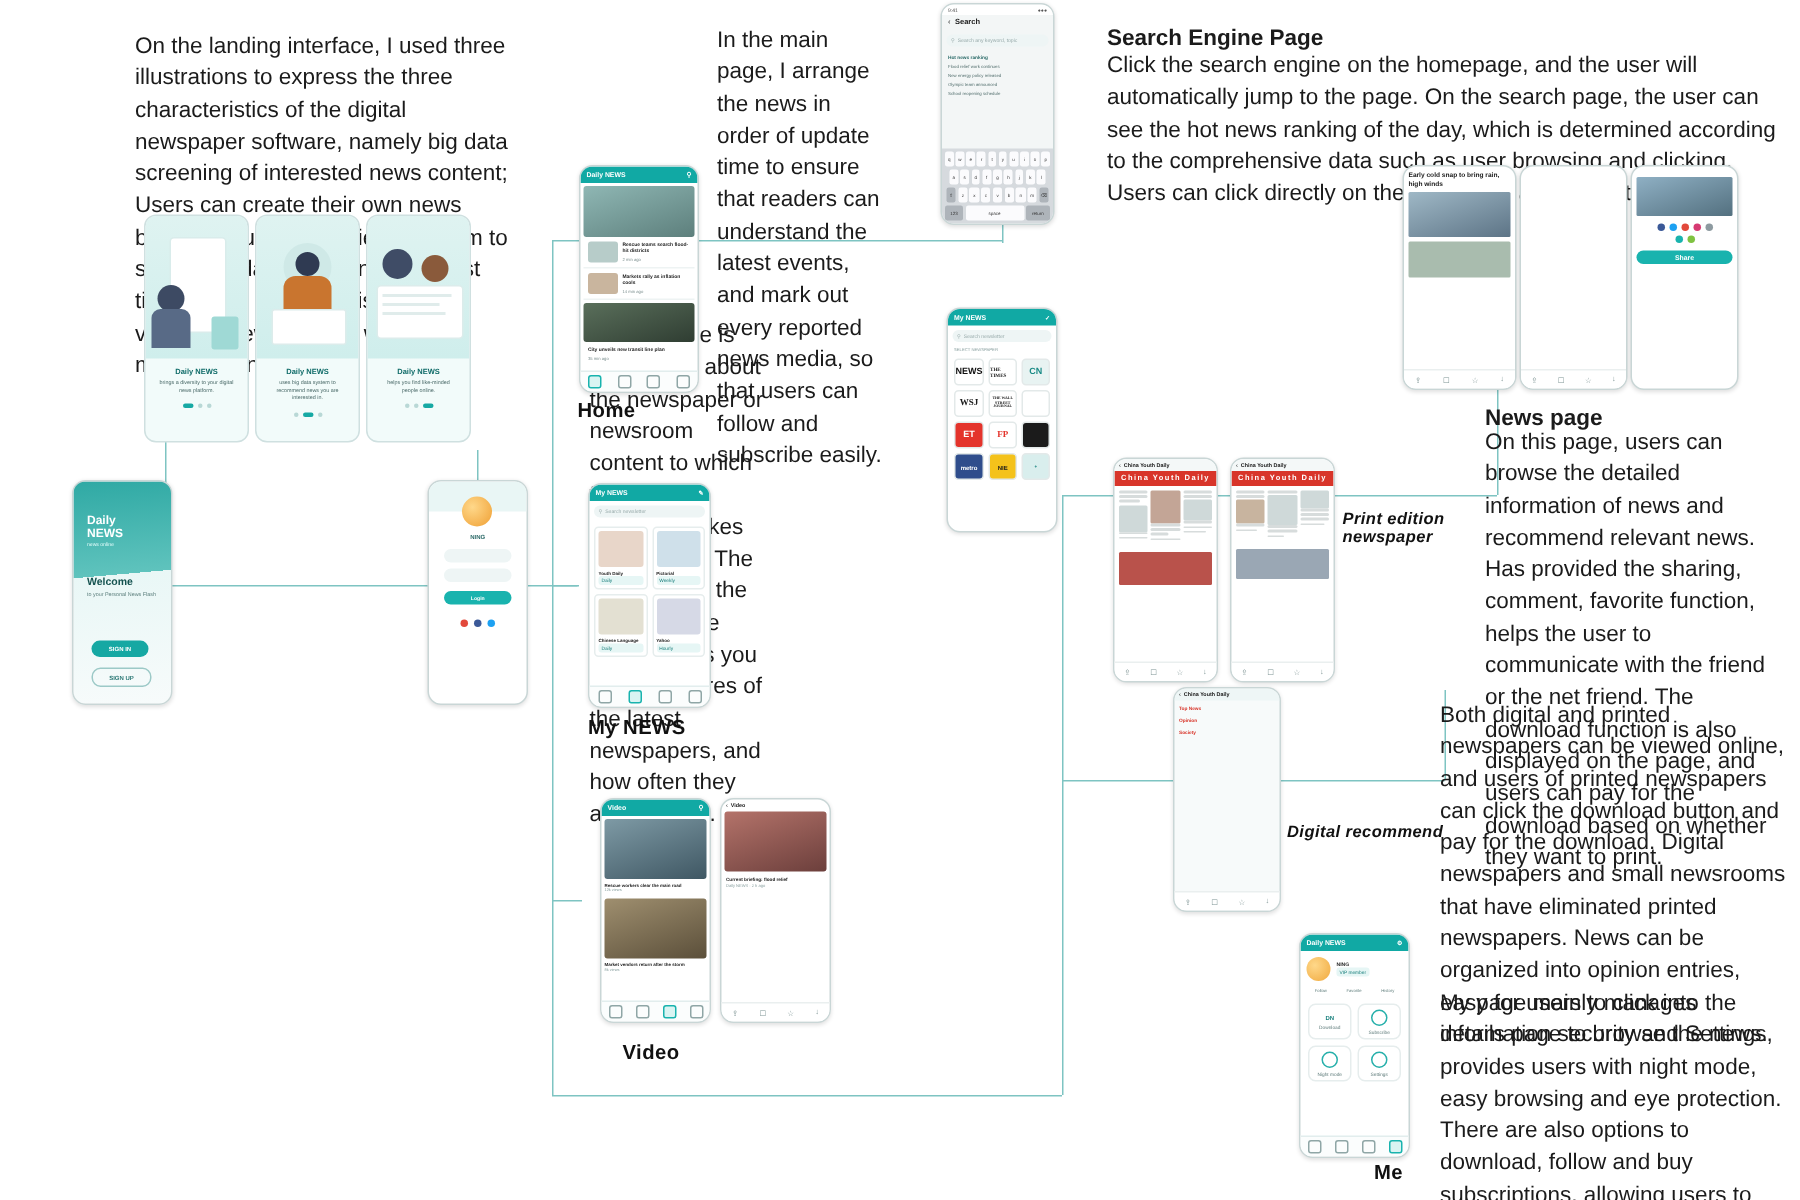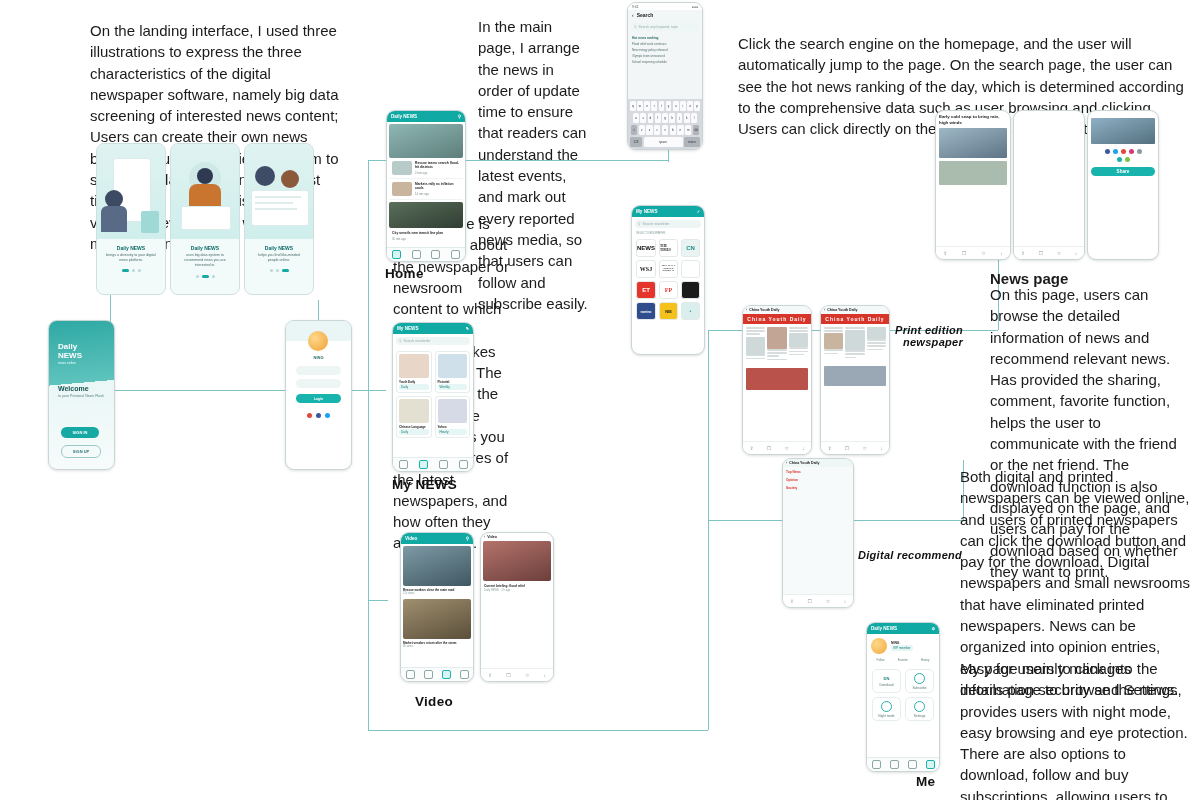--- a/index.html
+++ b/index.html
@@ -124,32 +124,33 @@
   <div class="ln lnh" style="left:368px;top:730px;width:340px;"></div>
   <div class="ln lnv" style="left:708px;top:330px;height:400px;"></div>
   <div class="ln lnh" style="left:708px;top:330px;width:290px;"></div>
   <div class="ln lnv" style="left:998px;top:255px;height:75px;"></div>
   <div class="ln lnh" style="left:708px;top:520px;width:255px;"></div>
   <div class="ln lnv" style="left:963px;top:460px;height:60px;"></div>
   <div class="ln lnv" style="left:318px;top:300px;height:30px;"></div>
 
   <div class="note" style="left:90px;top:20px;width:250px;">On the landing interface, I used three illustrations to express the three characteristics of the digital newspaper software, namely big data screening of interested news content; Users can create their own news brand module, convenient for them to see the updated content in the first time; Users can also discuss their views on news reports with like-minded friends.</div>
   <div class="note" style="left:478px;top:16px;width:115px;">In the main page, I arrange the news in order of update time to ensure that readers can understand the latest events, and mark out every reported news media, so that users can follow and subscribe easily.</div>
+  <div class="note bold" style="left:738px;top:15px;width:260px;">Search Engine Page</div>
   <div class="note" style="left:738px;top:33px;width:452px;">Click the search engine on the homepage, and the user will automatically jump to the page. On the search page, the user can see the hot news ranking of the day, which is determined according to the comprehensive data such as user browsing and clicking. Users can click directly on the news they are interested in.</div>
   <div class="note" style="left:393px;top:213px;width:120px;">This module is the section about the newspaper or newsroom content to which the user personally likes and follows. The page shows the names of the news outlets you follow, pictures of the latest newspapers, and how often they are updated.</div>
   <div class="note bold" style="left:990px;top:268px;width:200px;">News page</div>
   <div class="note" style="left:990px;top:284px;width:200px;">On this page, users can browse the detailed information of news and recommend relevant news. Has provided the sharing, comment, favorite function, helps the user to communicate with the friend or the net friend. The download function is also displayed on the page, and users can pay for the download based on whether they want to print.</div>
   <div class="note" style="left:960px;top:466px;width:232px;">Both digital and printed newspapers can be viewed online, and users of printed newspapers can click the download button and pay for the download. Digital newspapers and small newsrooms that have eliminated printed newspapers. News can be organized into opinion entries, easy for users to click into the details page to browse the news.</div>
   <div class="note" style="left:960px;top:658px;width:232px;">My page mainly manages information security and Settings, provides users with night mode, easy browsing and eye protection. There are also options to download, follow and buy subscriptions, allowing users to check download history, newspaper updates and renewals.</div>
 
   <div class="caption" style="left:385px;top:266px;">Home</div>
   <div class="caption" style="left:392px;top:477px;">My NEWS</div>
   <div class="caption" style="left:415px;top:694px;">Video</div>
   <div class="caption" style="left:891px;top:774px;margin-left:25px;">Me</div>
-  <div class="caption italic" style="left:895px;top:324px;white-space:pre;text-align:right;">Print edition
+  <div class="caption italic" style="left:895px;top:340px;white-space:pre;">Print edition
 newspaper</div>
   <div class="caption italic" style="left:858px;top:549px;white-space:pre;">Digital recommend</div>
 
   <div class="obcard" style="left:96px;top:143px;width:68px;height:150px;">
     <div class="ob-top">
       <div style="position:absolute;left:16px;top:14px;width:36px;height:62px;background:#fff;border-radius:3px;border:1px solid #d9eceb;"></div>
       <div class="person" style="left:8px;top:46px;width:18px;height:18px;background:#3d4a63;"></div>
       <div style="position:absolute;left:4px;top:62px;width:26px;height:26px;background:#586a86;border-radius:6px 6px 0 0;"></div>
       <div style="position:absolute;right:6px;bottom:6px;width:18px;height:22px;background:#9fd9d5;border-radius:2px;"></div>
     </div>

